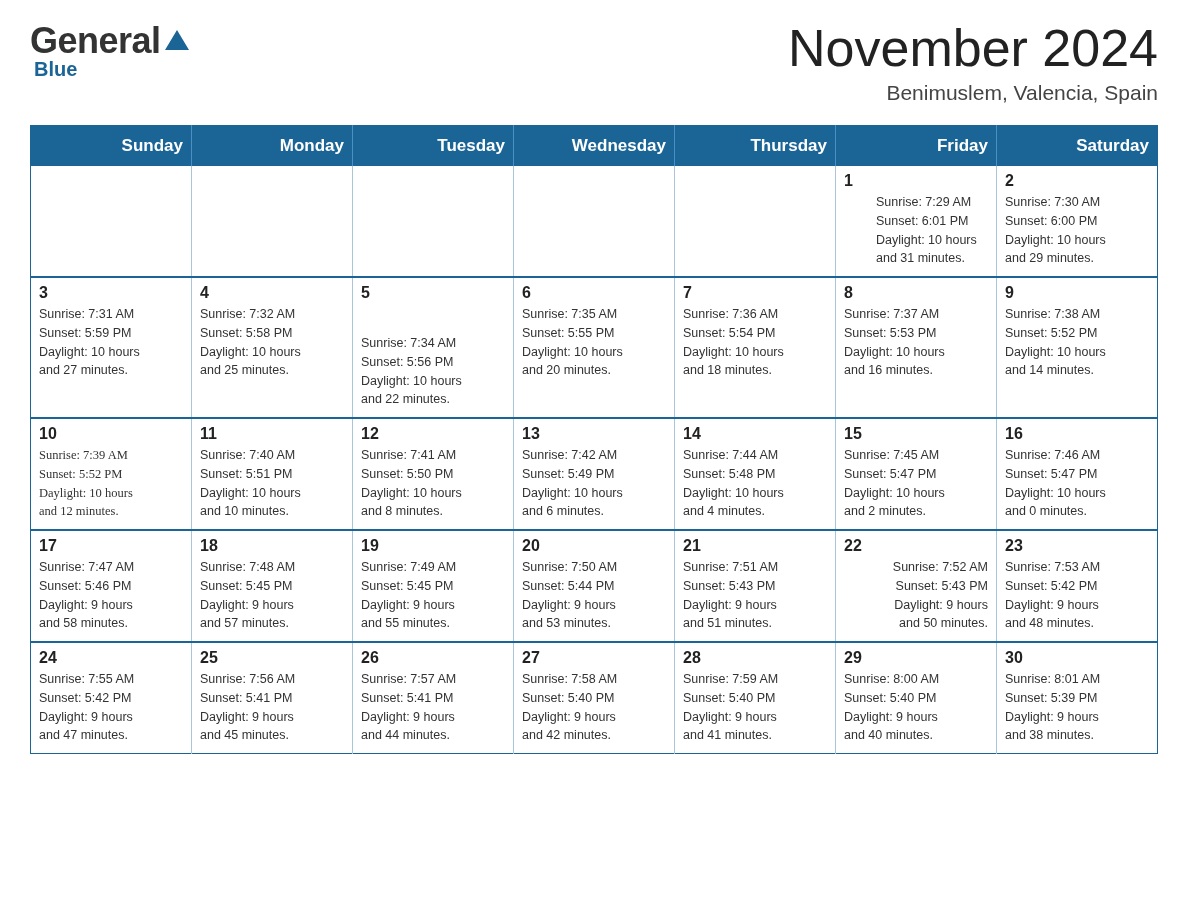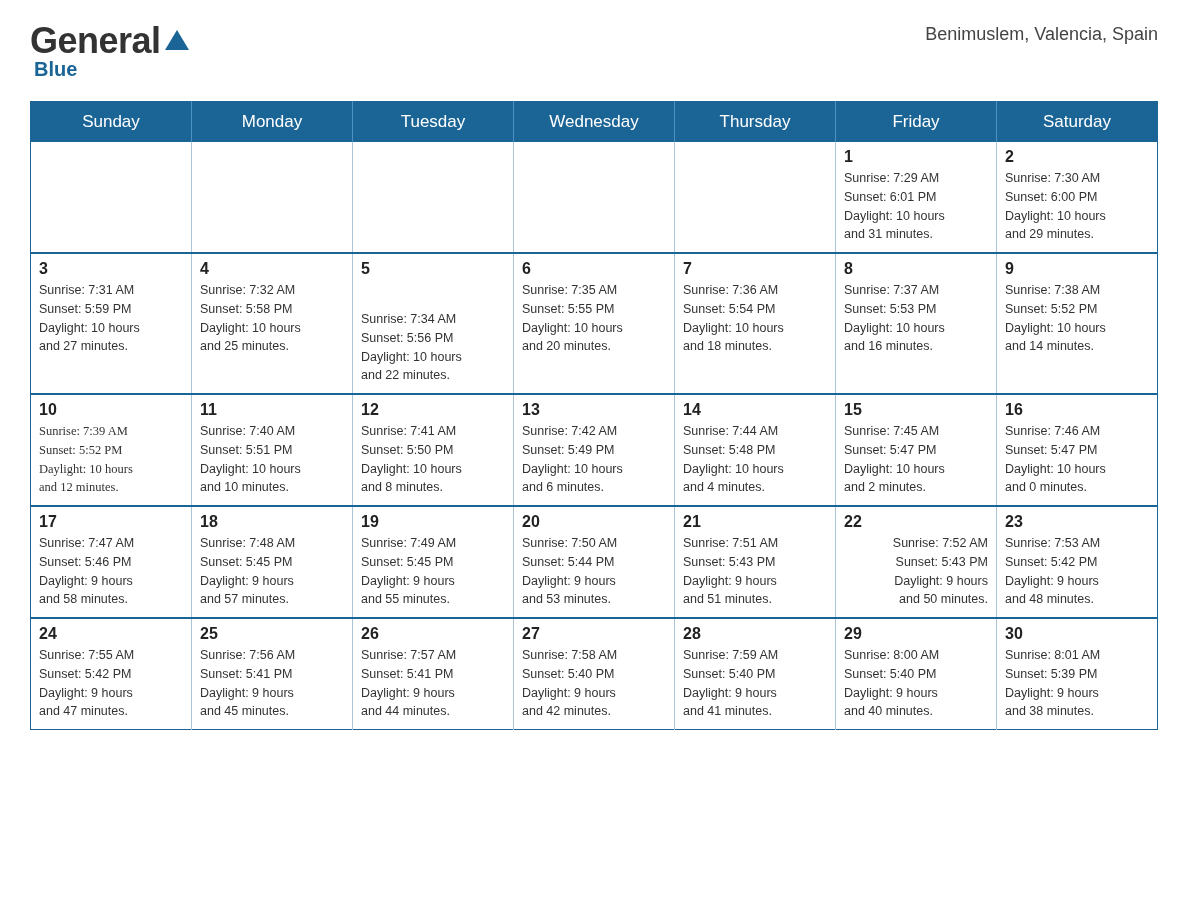--- a/index.html
+++ b/index.html
@@ -51,36 +51,36 @@
     .title-section {
       text-align: right;
     }
     .month-title {
       font-size: 52px;
       font-weight: normal;
       color: #222;
       line-height: 1.1;
     }
     .location {
-      font-size: 18px;
+      font-size: 21px;
       color: #444;
       margin-top: 4px;
     }
     .calendar {
       width: 100%;
       border-collapse: collapse;
       border: 1px solid #1a6496;
     }
     .calendar th {
       background-color: #1a6496;
       color: #fff;
       padding: 10px 8px;
-      text-align: center;
+      text-align: right;
       font-size: 17px;
-      font-weight: normal;
+      font-weight: bold;
       border-right: 1px solid #4a90c4;
     }
     .calendar th:last-child {
       border-right: none;
     }
     .calendar td {
       width: 14.28%;
       vertical-align: top;
       padding: 6px 8px 8px 8px;
       border-right: 1px solid #aac4d8;
@@ -116,20 +116,21 @@
 
 <div class="header">
   <div class="logo">
     <div class="logo-top">
       <span class="logo-general">General</span>
       <div class="logo-triangle"></div>
     </div>
     <span class="logo-blue">Blue</span>
   </div>
   <div class="title-section">
+    <div class="month-title">November 2024</div>
     <div class="location">Benimuslem, Valencia, Spain</div>
   </div>
 </div>
 
 <table class="calendar">
   <thead>
     <tr>
     <th>Sunday</th>
         <th>Monday</th>
         <th>Tuesday</th>
@@ -141,21 +142,21 @@
   </thead>
   <tbody id="calendar-body">
   <tr>
         <td class="empty-cell"></td>
         <td class="empty-cell"></td>
         <td class="empty-cell"></td>
         <td class="empty-cell"></td>
         <td class="empty-cell"></td>
         <td>
           <span class="day-number">1</span>
-          <div class="day-info" style="white-space: pre-line;">Sunrise: 7:29 AM
+          <div class="day-info" style="white-space: pre-line; margin-left: 32px;">Sunrise: 7:29 AM
 Sunset: 6:01 PM
 Daylight: 10 hours
 and 31 minutes.</div>
         </td>
         <td>
           <span class="day-number">2</span>
           <div class="day-info" style="white-space: pre-line;">Sunrise: 7:30 AM
 Sunset: 6:00 PM
 Daylight: 10 hours
 and 29 minutes.</div>

